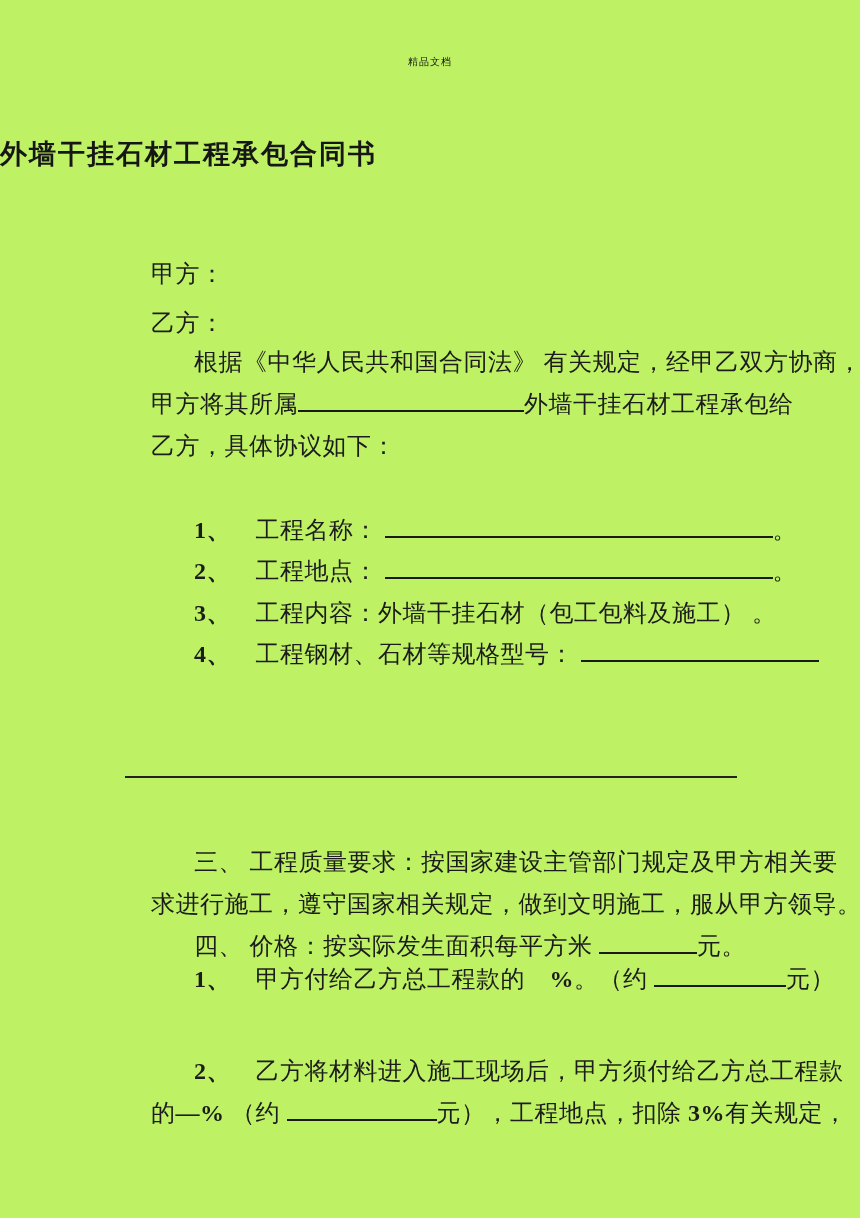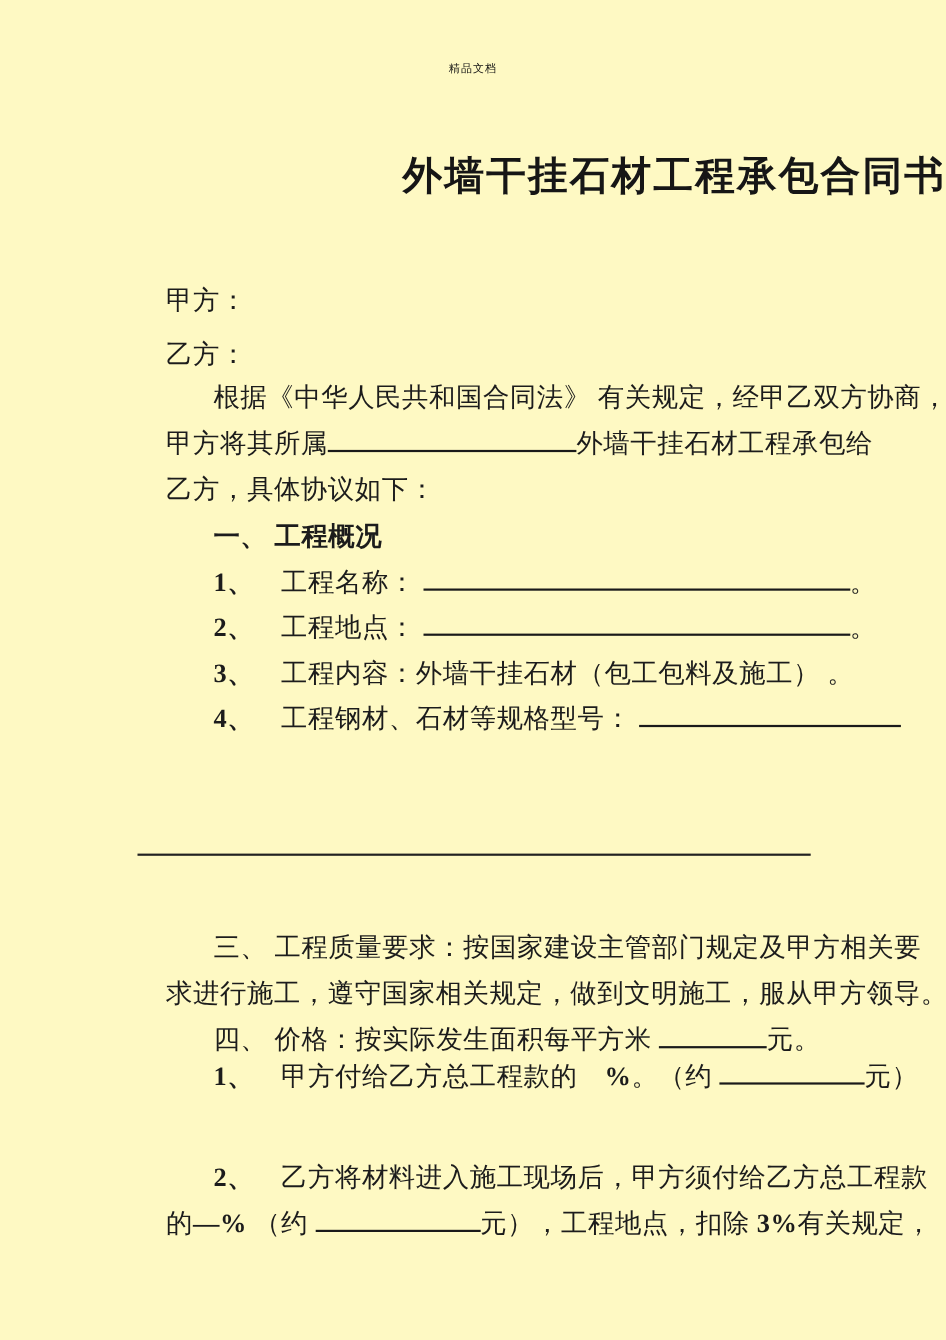--- a/index.html
+++ b/index.html
@@ -1,21 +1,21 @@
 <!DOCTYPE html>
 <html><head>
 <meta charset="utf-8">
 <style>
   * { margin: 0; padding: 0; box-sizing: border-box; }
   html, body { background: #ffffff; }
   .page {
     position: relative;
     width: 860px;
     height: 1218px;
-    background: #fef9c3;
+    background: #bef264;
     font-family: "Liberation Serif", "DejaVu Serif", serif;
     color: #1c1c1c;
     overflow: hidden;
   }
   .line {
     position: absolute;
     white-space: pre;
     font-size: 24px;
     line-height: 24px;
     letter-spacing: 0.5px;
@@ -29,22 +29,22 @@
     text-align: center;
     font-size: 10px;
     letter-spacing: 1px;
     color: #111;
   }
   .doc-title {
     position: absolute;
     top: 136px;
     left: 0;
     width: 100%;
-    text-align: right;
-    font-size: 36px;
+    text-align: left;
+    font-size: 27px;
     font-weight: bold;
     letter-spacing: 2px;
     color: #161616;
   }
   .blank {
     display: inline-block;
     border-bottom: 2px solid #1a1a1a;
     height: 18px;
     vertical-align: baseline;
   }
@@ -77,23 +77,20 @@
   </div>
 
   <div class="line" style="top:368px; left:125px;">
     <span>甲方将其所属</span><span class="blank" style="width:226px;"></span><span>外墙干挂石材工程承包给</span>
   </div>
 
   <div class="line" style="top:410px; left:125px;">
     <span>乙方，具体协议如下：</span>
   </div>
 
-  <div class="line b" style="top:452px; left:168px;">
-    <span>一、 工程概况</span>
-  </div>
 
   <div class="line" style="top:494px; left:168px;">
     <span class="b">1、</span><span>　工程名称： </span><span class="blank" style="width:388px;"></span><span>。</span>
   </div>
 
   <div class="line" style="top:535px; left:168px;">
     <span class="b">2、</span><span>　工程地点： </span><span class="blank" style="width:388px;"></span><span>。</span>
   </div>
 
   <div class="line" style="top:577px; left:168px;">

